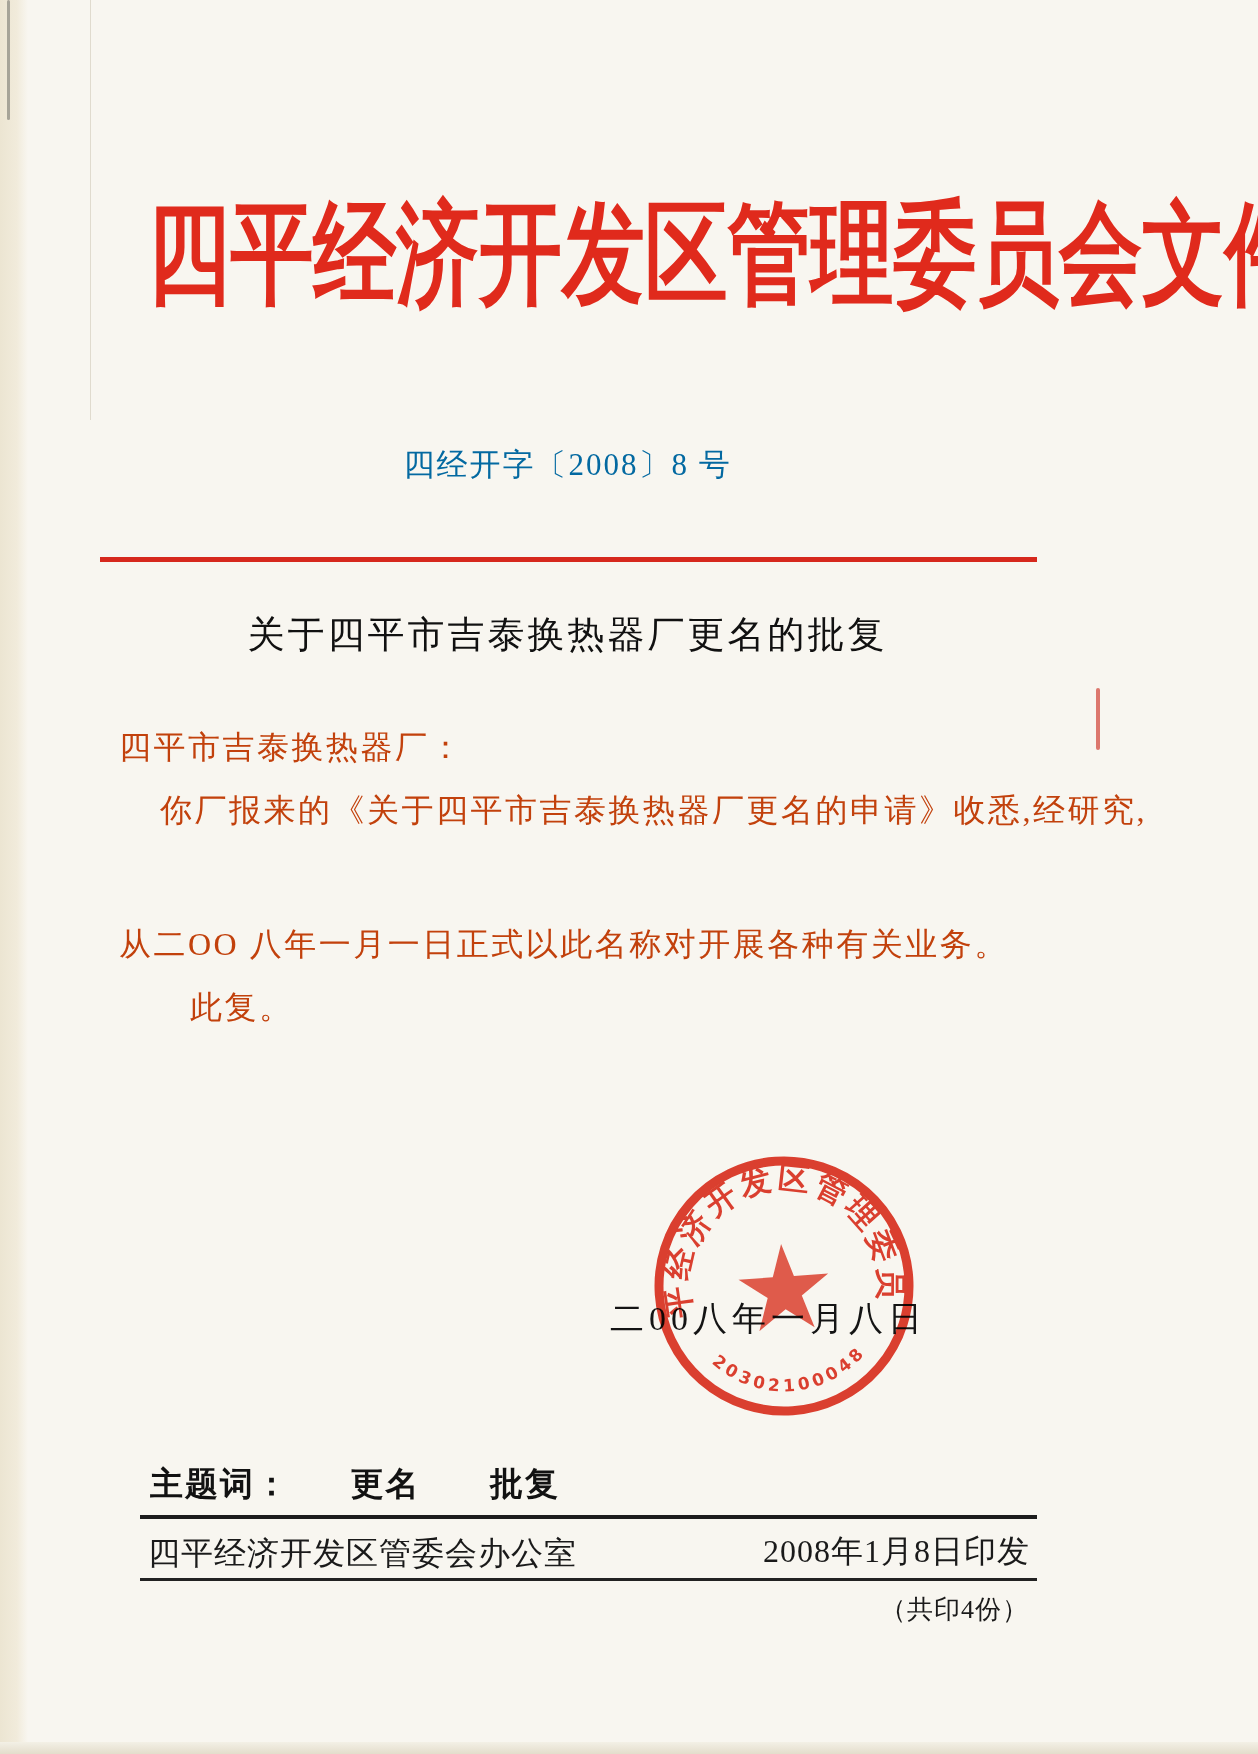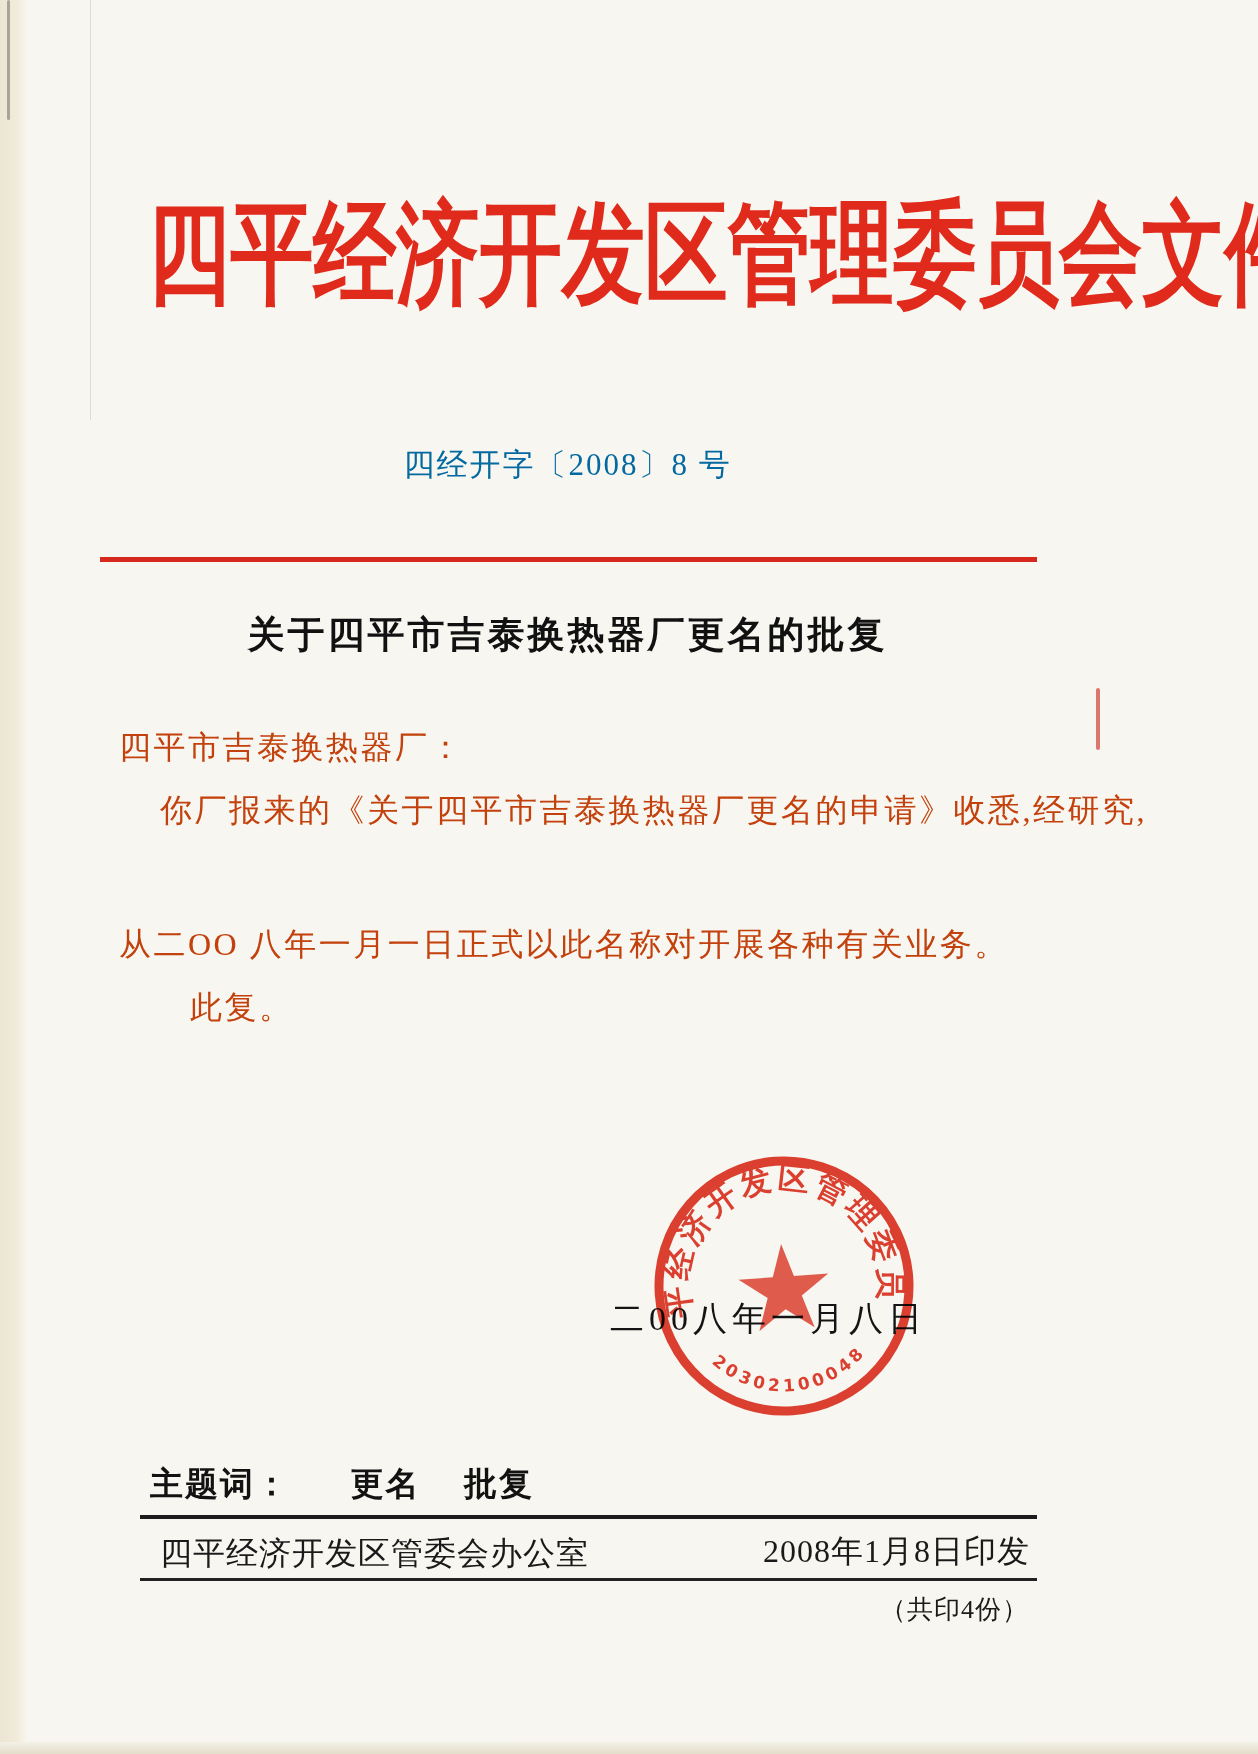--- a/index.html
+++ b/index.html
@@ -59,21 +59,21 @@
   .red-rule{
     position:absolute;left:100px;top:557px;width:937px;height:5px;
     background:#d6281c;
   }
 
   
   .doc-title{
     position:absolute;left:0;top:610px;width:1135px;
     text-align:center;
     font-family:"DejaVu Sans","Liberation Sans",sans-serif;
-    font-weight:bold;
+    font-weight:normal;
     font-size:37px;color:#111;
     letter-spacing:3px;
   }
 
   .body-text{color:#c2410c;font-size:32px;letter-spacing:2.5px;white-space:nowrap;}
   .salutation{position:absolute;left:119px;top:726px;}
   .p-line1{position:absolute;left:160px;top:789px;}
   .p-line2{position:absolute;left:119px;top:856px;}
   .p-line3{position:absolute;left:119px;top:923px;}
   .closing{position:absolute;left:190px;top:986px;}
@@ -93,29 +93,29 @@
   }
 
   
   .keywords{
     position:absolute;left:150px;top:1462px;width:890px;
     font-family:"DejaVu Sans","Liberation Sans",sans-serif;
     font-weight:bold;font-size:33px;color:#121212;
     letter-spacing:2px;white-space:nowrap;
   }
   .keywords .kw-item1{margin-left:47px;}
-  .keywords .kw-item2{margin-left:30px;}
+  .keywords .kw-item2{margin-left:56px;}
   .footer-rule-top{
     position:absolute;left:140px;top:1515px;width:897px;height:4px;background:#1c1c1c;
   }
   .footer-row{
     position:absolute;left:148px;top:1530px;width:890px;height:44px;
     font-size:32px;color:#1a1a1a;
   }
-  .footer-issuer{position:absolute;left:12px;top:2px;letter-spacing:1px;white-space:nowrap;}
+  .footer-issuer{position:absolute;left:0;top:2px;letter-spacing:1px;white-space:nowrap;}
   .footer-printdate{position:absolute;right:8px;top:0;letter-spacing:1px;white-space:nowrap;}
   .footer-rule-bottom{
     position:absolute;left:140px;top:1578px;width:897px;height:3px;background:#222;
   }
   .copies{
     position:absolute;left:880px;top:1592px;
     font-size:26px;color:#1a1a1a;letter-spacing:1px;white-space:nowrap;
   }
 
   .seal-ring-text{

